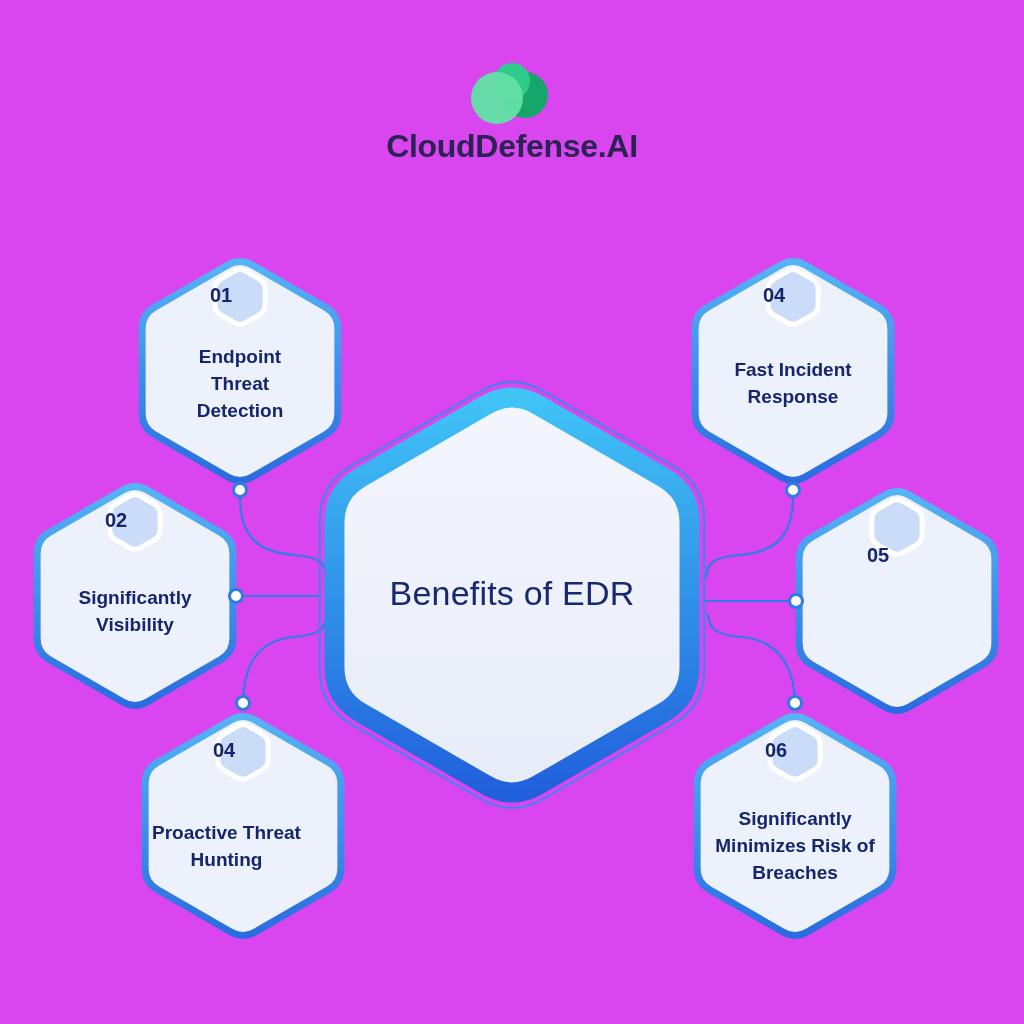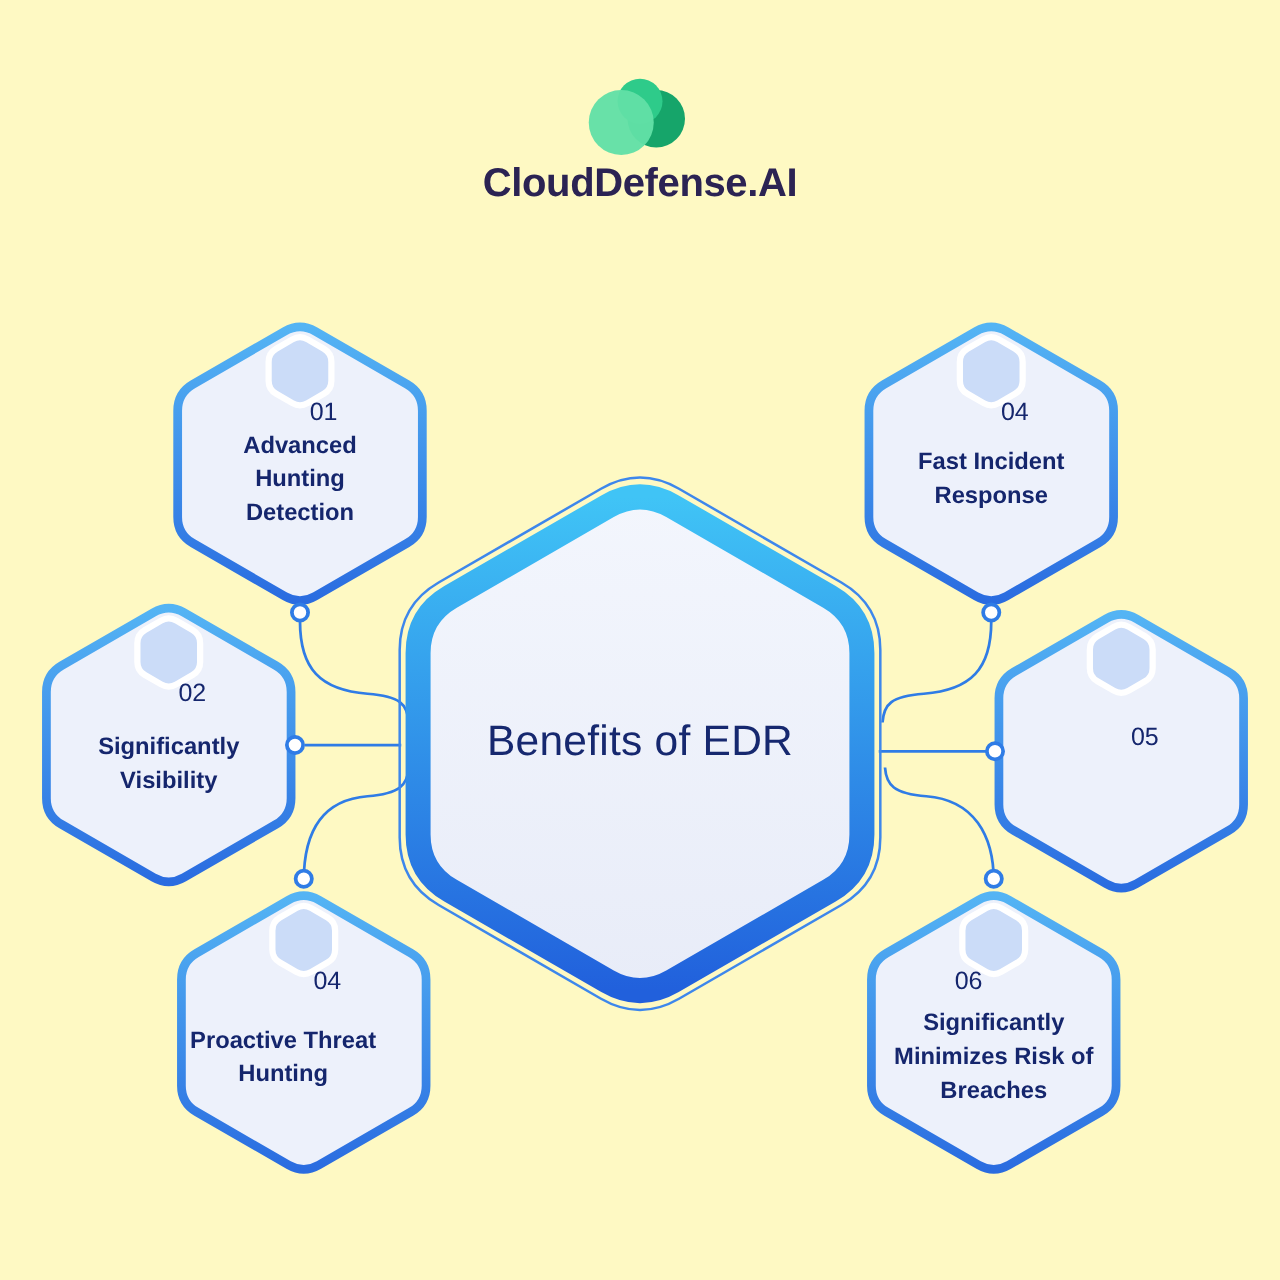--- a/index.html
+++ b/index.html
@@ -1,43 +1,43 @@
 <!DOCTYPE html>
 <html><head>
 <meta charset="utf-8">
 <style>
   html,body{margin:0;padding:0;background:#ffffff;}
   .stage{
     position:relative;
     width:1024px;height:1024px;
-    background:#fef9c3;
+    background:#d946ef;
     font-family:"Liberation Sans","DejaVu Sans",sans-serif;
     overflow:hidden;
   }
   svg.diagram{position:absolute;left:0;top:0;width:1024px;height:1024px;}
   .brand-name{
     position:absolute;left:262px;top:128px;width:500px;
     text-align:center;font-size:32px;font-weight:800;
     color:#2b2353;letter-spacing:-0.3px;
   }
   .center-title{
     position:absolute;left:312px;top:574px;width:400px;
     text-align:center;font-size:34px;font-weight:400;
     color:#16286f;letter-spacing:0.2px;
   }
   .num{
-    position:absolute;width:60px;text-align:right;
-    font-size:20px;font-weight:400;color:#15266d;margin-top:35px;
+    position:absolute;width:60px;text-align:left;
+    font-size:20px;font-weight:700;color:#15266d;
   }
   .label{
     position:absolute;text-align:center;font-weight:700;
     font-size:19px;line-height:1.42;color:#15266d;
   }
   .n1{left:210px;top:284px}.n2{left:105px;top:509px}.n3{left:213px;top:739px}
-  .n4{left:763px;top:284px}.n5{left:867px;top:544px}.n6{left:726px;top:739px}
+  .n4{left:763px;top:284px}.n5{left:867px;top:544px}.n6{left:765px;top:739px}
   .l1{left:180px;top:344px;width:120px}
   .l2{left:40px;top:585px;width:190px}
   .l3{left:143px;top:820px;width:167px}
   .l4{left:718px;top:357px;width:150px}
   .l5{left:822px;top:575px;width:150px}
   .l6{left:710px;top:806px;width:170px}
 </style>
 </head>
 <body>
 
@@ -110,19 +110,19 @@
 
   <div class="center-title">Benefits of EDR</div>
 
   <div class="num n1">01</div>
   <div class="num n2">02</div>
   <div class="num n3">04</div>
   <div class="num n4">04</div>
   <div class="num n5">05</div>
   <div class="num n6">06</div>
 
-  <div class="label l1">Advanced Hunting Detection</div>
+  <div class="label l1">Endpoint Threat Detection</div>
   <div class="label l2">Significantly Visibility</div>
   <div class="label l3">Proactive Threat Hunting</div>
   <div class="label l4">Fast Incident Response</div>
   <div class="label l6">Significantly Minimizes Risk of Breaches</div>
 
 </div>
 
 </body></html>

